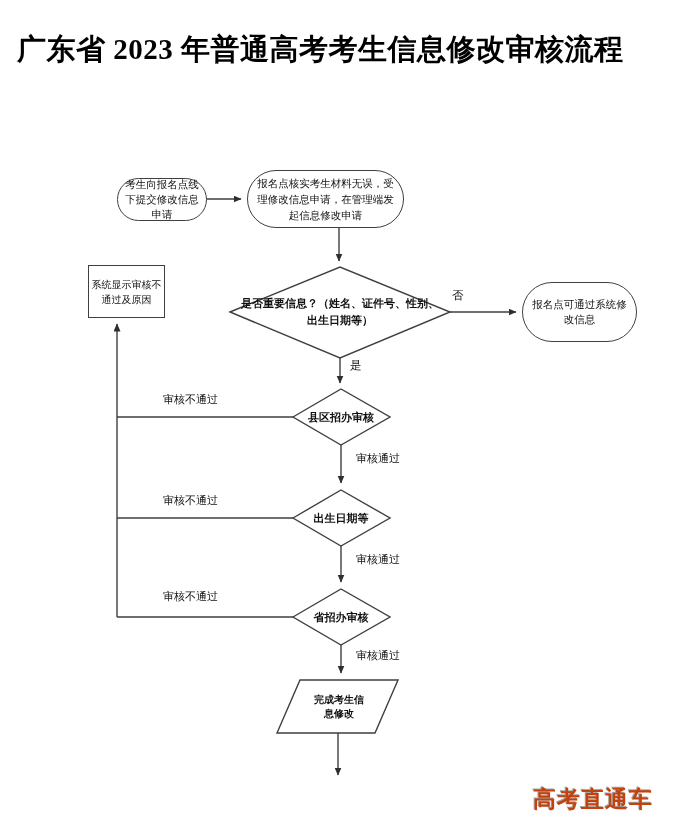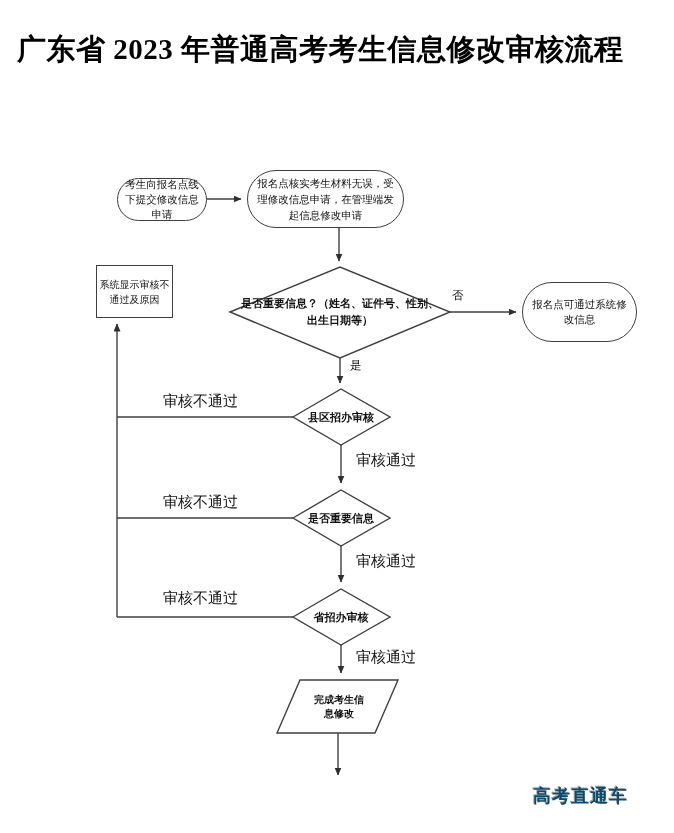--- a/index.html
+++ b/index.html
@@ -21,45 +21,45 @@
   svg.flow-lines{position:absolute;left:0;top:0;}
   .node{
     position:absolute;box-sizing:border-box;
     background:#fff;border:1.5px solid #3f3f3f;
     display:flex;align-items:center;justify-content:center;
     text-align:center;line-height:1.45;color:#111;
   }
   .oval-start{left:117px;top:178px;width:90px;height:43px;border-radius:22px;font-size:10.5px;padding:2px 3px;}
   .stadium-accept{left:247px;top:170px;width:157px;height:58px;border-radius:29px;font-size:10.5px;line-height:1.55;padding:3px 9px;}
   .stadium-system{left:522px;top:282px;width:115px;height:60px;border-radius:30px;font-size:10.5px;padding:2px 8px;}
-  .rect-reject{left:88px;top:265px;width:77px;height:53px;font-size:10px;line-height:1.5;padding:2px 1px;margin-left:8px;}
+  .rect-reject{left:88px;top:265px;width:77px;height:53px;font-size:10px;line-height:1.5;padding:2px 1px;}
   .oval-sms{left:297px;top:781px;width:92px;height:33px;border-radius:17px;font-size:10px;line-height:1.3;padding:1px 2px;}
   .shape-label{
     position:absolute;background:transparent;border:none;
     display:flex;align-items:center;justify-content:center;
     text-align:center;color:#111;font-weight:bold;
   }
   .d1-label{left:240px;top:294px;width:200px;height:36px;font-size:11px;line-height:1.55;}
   .d2-label{left:291px;top:410px;width:100px;height:15px;font-size:11px;}
   .d3-label{left:291px;top:511px;width:100px;height:15px;font-size:11px;}
   .d4-label{left:291px;top:610px;width:100px;height:15px;font-size:11px;text-align:right;}
   .para-label{left:313px;top:691px;width:52px;height:32px;font-size:10px;line-height:1.4;}
-  .edge-label{position:absolute;font-size:15px;color:#111;white-space:nowrap;}
+  .edge-label{position:absolute;font-size:11px;color:#111;white-space:nowrap;}
   .lbl-no{left:452px;top:288px;font-size:11.5px;}
   .lbl-yes{left:350px;top:358px;font-size:11.5px;}
   .lbl-fail-1{left:163px;top:392px;}
   .lbl-fail-2{left:163px;top:493px;}
   .lbl-fail-3{left:163px;top:589px;}
   .lbl-pass-1{left:356px;top:451px;}
   .lbl-pass-2{left:356px;top:552px;}
   .lbl-pass-3{left:356px;top:648px;}
   .watermark{
     position:absolute;left:533px;top:784px;
-    font-size:18px;font-weight:bold;letter-spacing:1px;
-    color:#0c4a6e;text-shadow:-1px -1px 0 #a8a8a8,1px 1px 0 #ffffff;
+    font-size:23px;font-weight:bold;letter-spacing:1px;
+    color:#c2410c;text-shadow:-1px -1px 0 #a8a8a8,1px 1px 0 #ffffff;
     white-space:nowrap;
   }
 </style>
 </head>
 <body>
 
 <div class="page">
   <h1 class="title">广东省 2023 年普通高考考生信息修改审核流程</h1>
 
   <div class="diagram">
@@ -103,21 +103,21 @@
       </g>
     </svg>
 
     <div class="node oval-start">考生向报名点线下提交修改信息申请</div>
     <div class="node stadium-accept">报名点核实考生材料无误，受理修改信息申请，在管理端发起信息修改申请</div>
     <div class="node stadium-system">报名点可通过系统修改信息</div>
     <div class="node rect-reject">系统显示审核不通过及原因</div>
 
     <div class="shape-label d1-label">是否重要信息？（姓名、证件号、性别、出生日期等）</div>
     <div class="shape-label d2-label">县区招办审核</div>
-    <div class="shape-label d3-label">是否重要信息</div>
+    <div class="shape-label d3-label">出生日期等</div>
     <div class="shape-label d4-label">省招办审核</div>
     <div class="shape-label para-label">完成考生信息修改</div>
 
     <div class="edge-label lbl-no">否</div>
     <div class="edge-label lbl-yes">是</div>
     <div class="edge-label lbl-fail-1">审核不通过</div>
     <div class="edge-label lbl-fail-2">审核不通过</div>
     <div class="edge-label lbl-fail-3">审核不通过</div>
     <div class="edge-label lbl-pass-1">审核通过</div>
     <div class="edge-label lbl-pass-2">审核通过</div>

